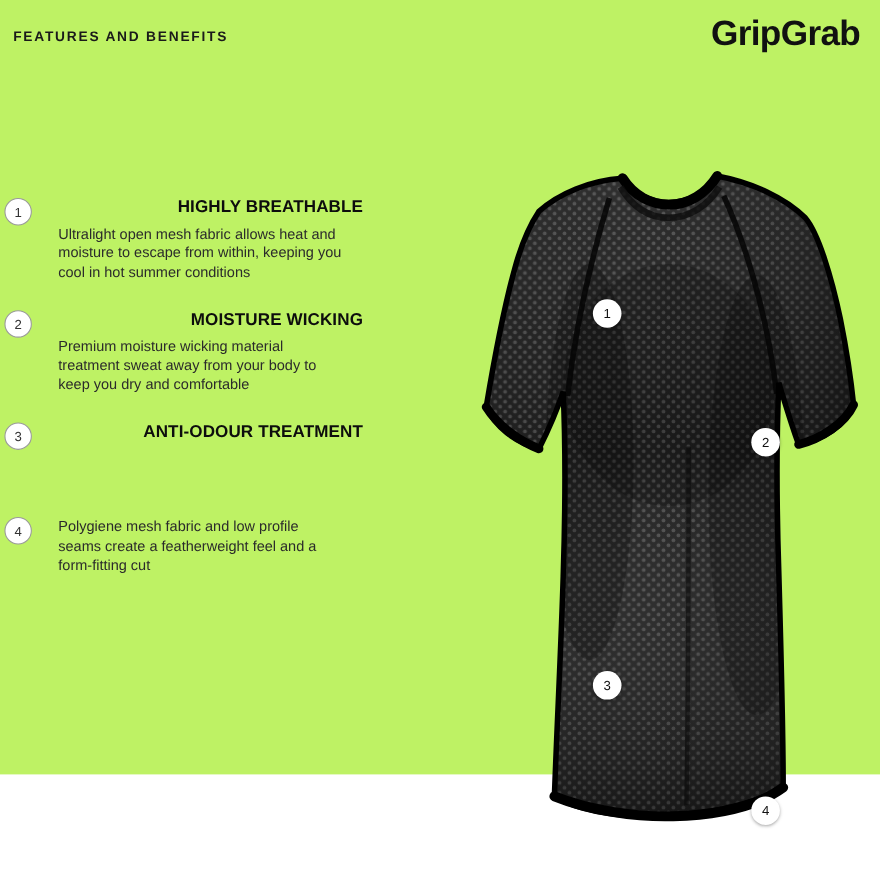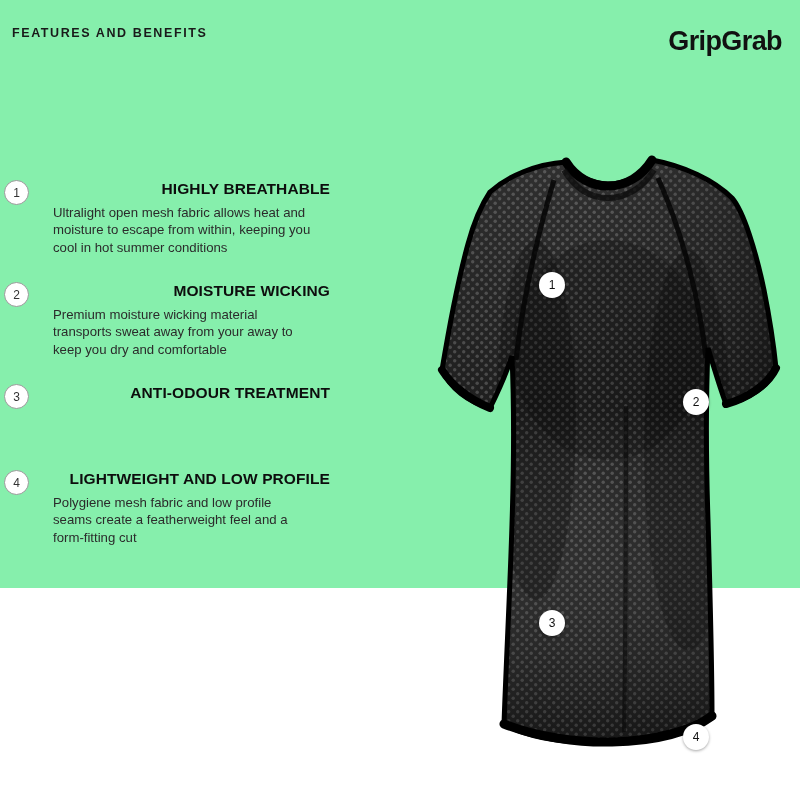--- a/index.html
+++ b/index.html
@@ -5,37 +5,37 @@
   * { box-sizing: border-box; margin: 0; padding: 0; }
   html, body {
     width: 800px; height: 800px;
     background: #ffffff;
     font-family: "Liberation Sans", sans-serif;
     color: #111111;
     overflow: hidden;
   }
   .page {
     position: relative;
-    width: 800px; height: 588px;
-    background: #86efac;
+    width: 800px; height: 704px;
+    background: #bef264;
   }
 
   
   .eyebrow {
     position: absolute;
     left: 12px; top: 26px;
     font-size: 12.5px;
     letter-spacing: 1.6px;
     font-weight: 700;
     color: #1a1a1a;
   }
   .brand {
     position: absolute;
-    right: 18px; top: 26px;
-    font-size: 27px;
+    right: 18px; top: 12px;
+    font-size: 32px;
     font-weight: 700;
     letter-spacing: -0.6px;
     color: #111111;
   }
   .title {
     position: absolute;
     left: 10px; top: 62px;
     font-size: 33px;
     font-weight: 700;
     line-height: 1.18;
@@ -128,31 +128,30 @@
 
     <div class="feature">
       <span class="bullet">1</span>
       <h3>HIGHLY BREATHABLE</h3>
       <p>Ultralight open mesh fabric allows heat and moisture to escape from within, keeping you cool in hot summer conditions</p>
     </div>
 
     <div class="feature">
       <span class="bullet">2</span>
       <h3>MOISTURE WICKING</h3>
-      <p>Premium moisture wicking material transports sweat away from your away to keep you dry and comfortable</p>
+      <p>Premium moisture wicking material treatment sweat away from your body to keep you dry and comfortable</p>
     </div>
 
     <div class="feature">
       <span class="bullet">3</span>
       <h3>ANTI-ODOUR TREATMENT</h3>
     </div>
 
     <div class="feature">
       <span class="bullet">4</span>
-      <h3>LIGHTWEIGHT AND LOW PROFILE</h3>
       <p>Polygiene mesh fabric and low profile seams create a featherweight feel and a form-fitting cut</p>
     </div>
 
   </div>
 
   <div class="product">
     <div class="shirt-wrap">
       <svg width="460" height="640" viewBox="0 0 460 640" xmlns="http://www.w3.org/2000/svg" aria-hidden="true">
         <defs>
           <pattern id="mesh" width="9" height="9" patternUnits="userSpaceOnUse">

